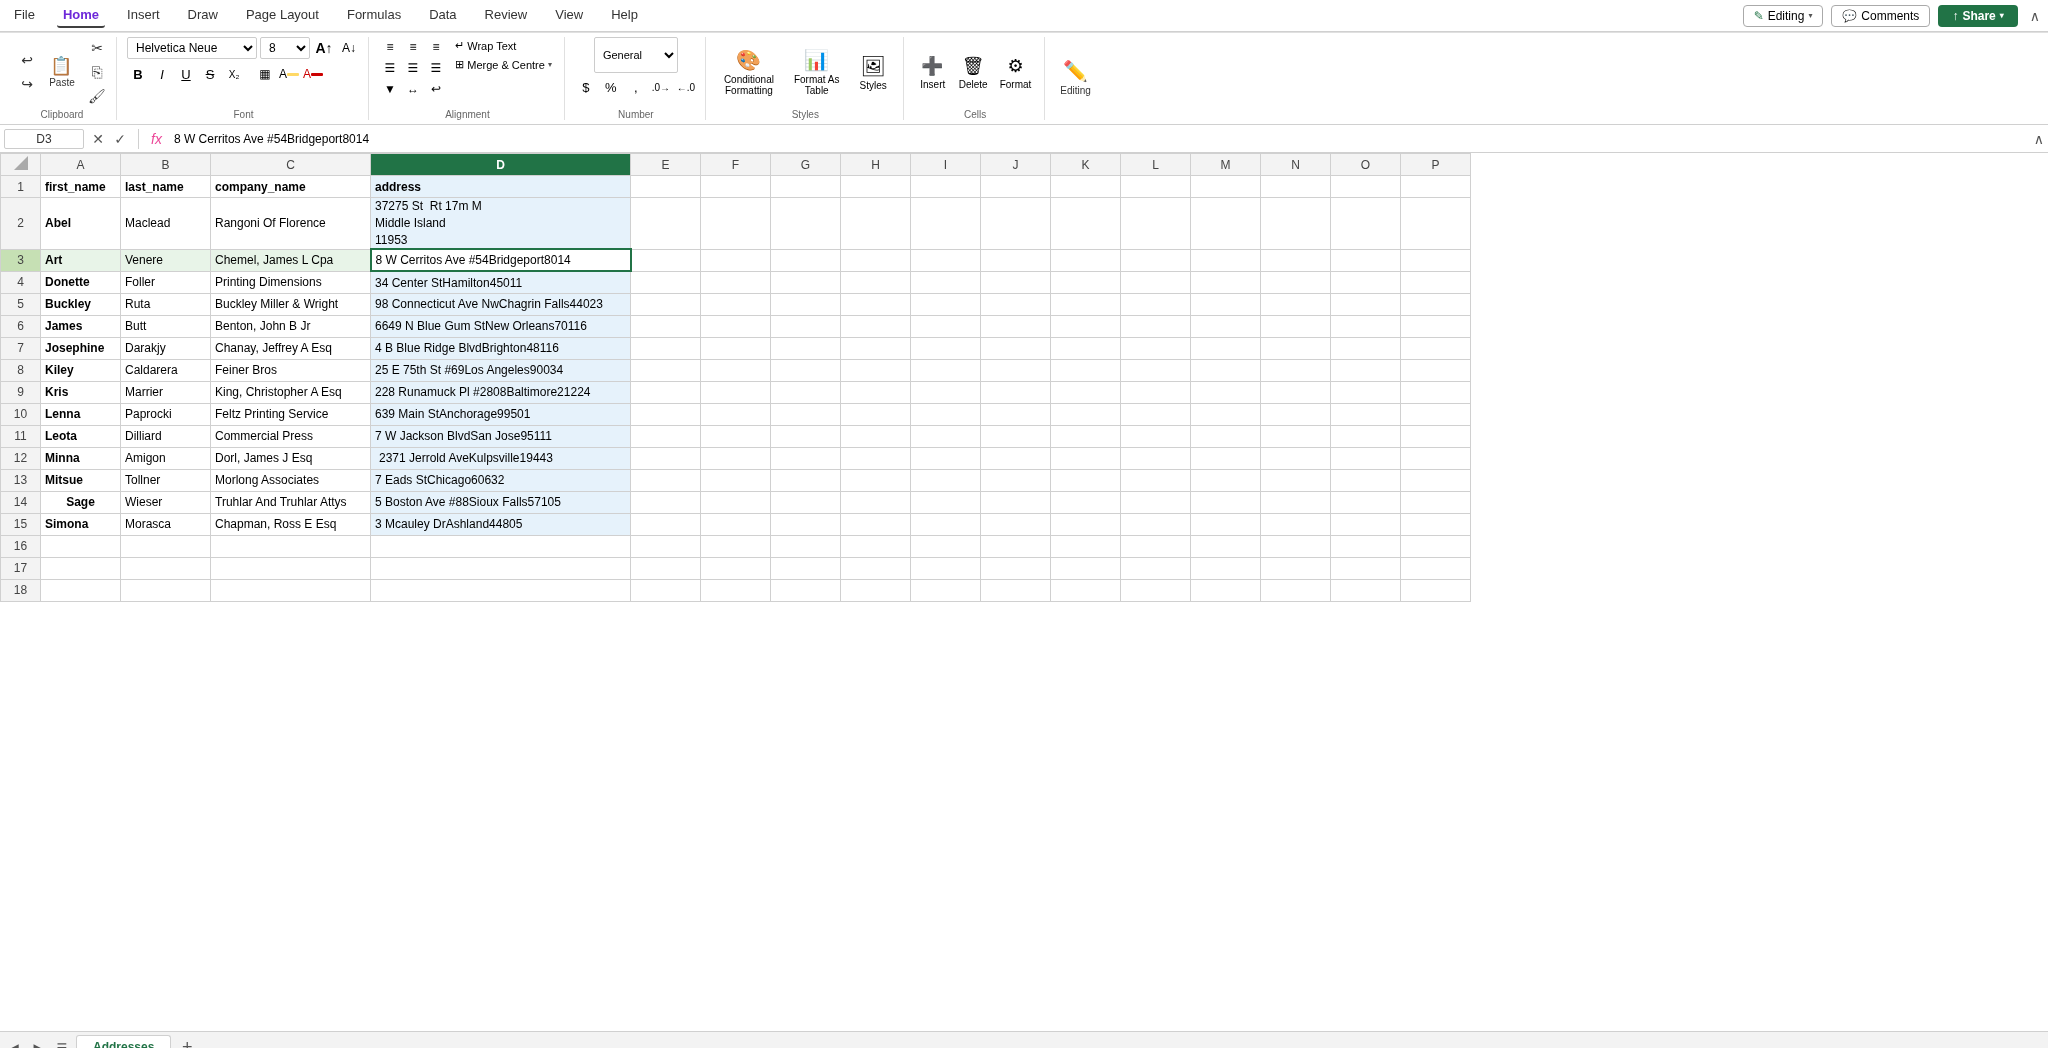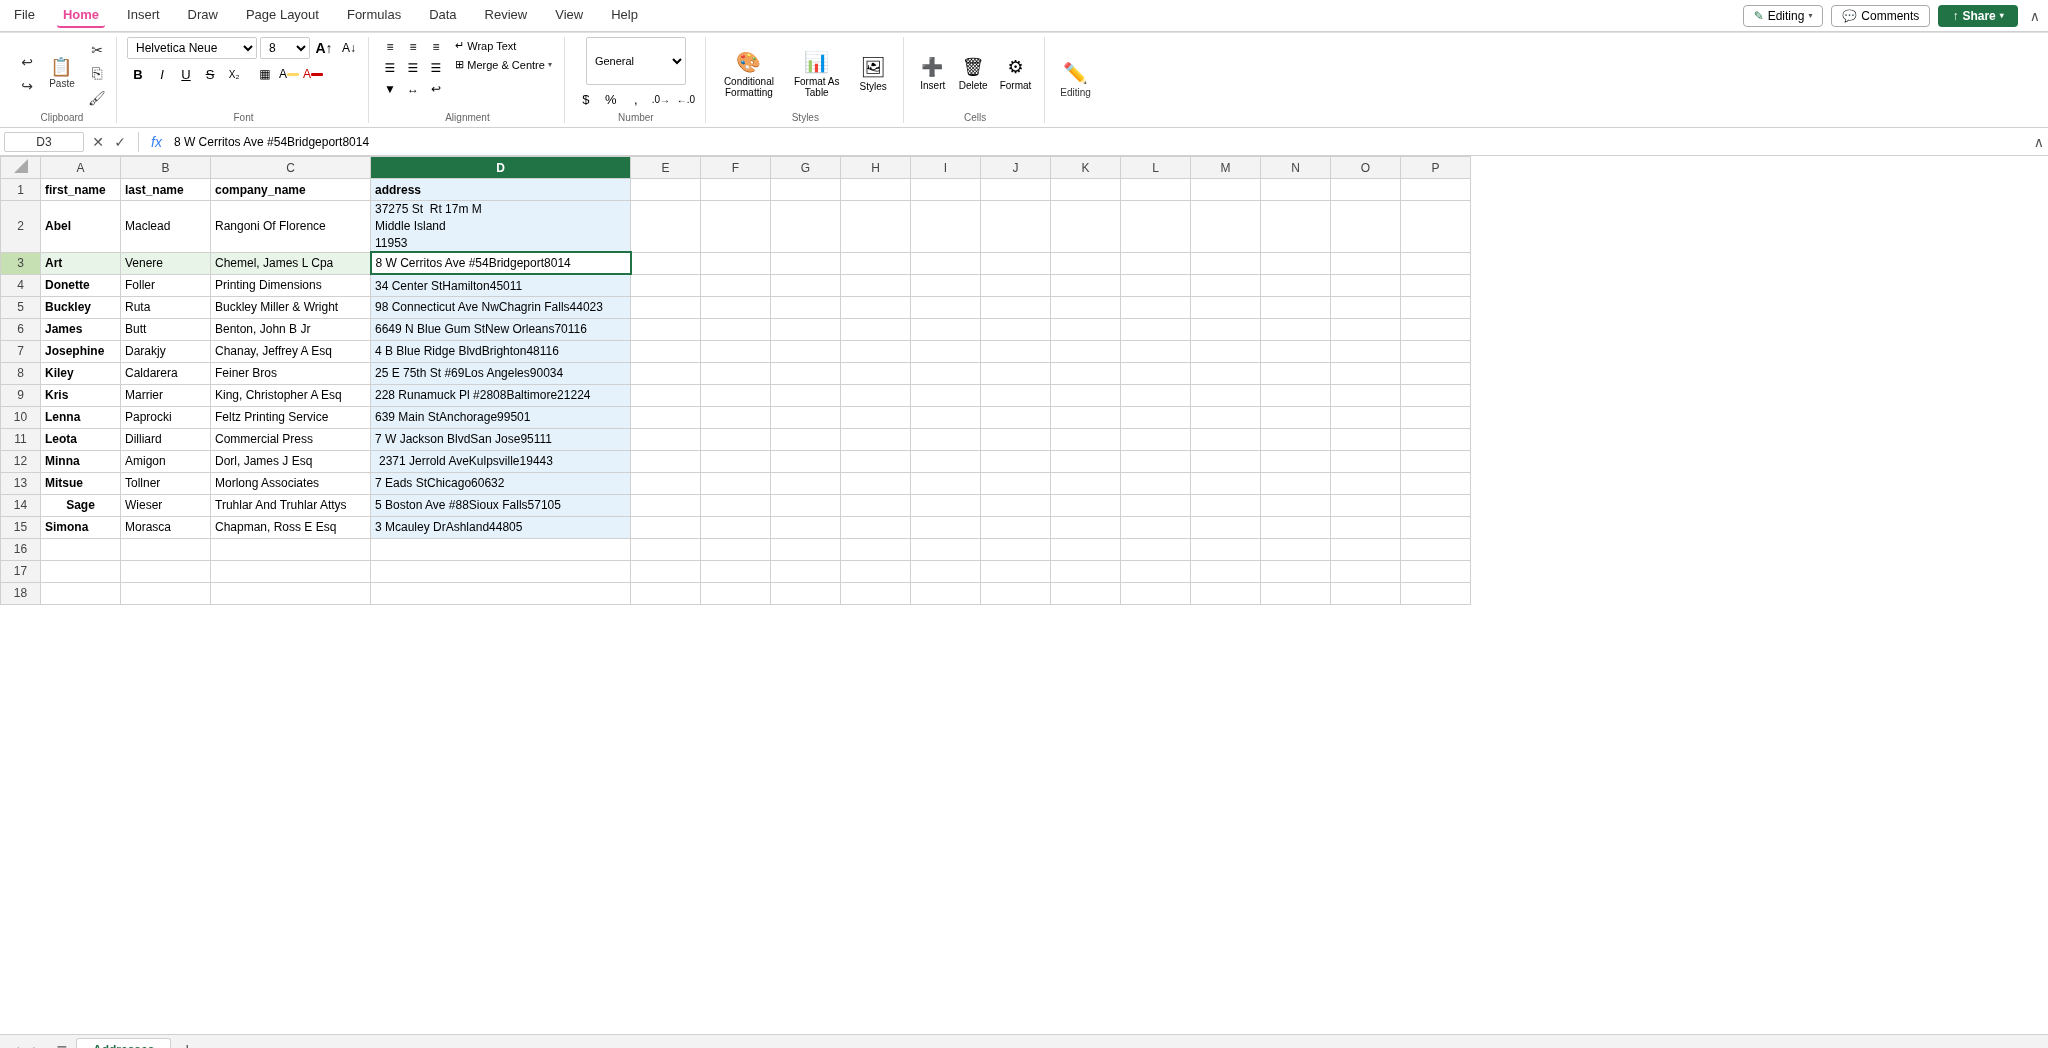--- a/index.html
+++ b/index.html
@@ -9,21 +9,21 @@
     .menu-bar {
       display: flex;
       align-items: center;
       background: #fff;
       border-bottom: 1px solid #d0d0d0;
       padding: 2px 8px;
       height: 32px;
     }
     .menu-bar-left { display: flex; gap: 16px; flex: 1; }
     .menu-item { font-size: 13px; color: #333; cursor: pointer; padding: 4px 6px; border-radius: 3px; }
-    .menu-item.active { color: #ec4899; font-weight: 600; border-bottom: 2px solid #ec4899; }
+    .menu-item.active { color: #6d28d9; font-weight: 600; border-bottom: 2px solid #404040; }
     .menu-bar-right { display: flex; align-items: center; gap: 8px; }
     .editing-btn {
       display: flex; align-items: center; gap: 4px;
       border: 1px solid #aaa; border-radius: 4px;
       padding: 3px 10px; font-size: 12px; cursor: pointer; background: #fff;
     }
     .comments-btn {
       display: flex; align-items: center; gap: 4px;
       border: 1px solid #aaa; border-radius: 4px;
       padding: 3px 10px; font-size: 12px; cursor: pointer; background: #fff;
@@ -113,22 +113,22 @@
       display: flex; align-items: center; gap: 3px; cursor: pointer; border-radius: 2px;
       padding: 2px 4px; font-size: 11px; white-space: nowrap;
     }
     .merge-btn {
       display: flex; align-items: center; gap: 3px; cursor: pointer; border-radius: 2px;
       padding: 2px 4px; font-size: 11px; white-space: nowrap;
     }
 
     
     .number-select {
-      border: 1px solid #ccc; border-radius: 2px; padding: 16px 4px;
-      font-size: 11px; width: 100px; background: #fff; cursor: pointer;
+      border: 1px solid #ccc; border-radius: 2px; padding: 10px 4px;
+      font-size: 11px; width: 84px; background: #fff; cursor: pointer;
     }
 
     
     .styles-btn-large {
       display: flex; flex-direction: column; align-items: center; justify-content: center;
       padding: 3px 8px; cursor: pointer; border-radius: 3px; font-size: 10px; gap: 2px;
     }
     .cell-btn {
       display: flex; flex-direction: column; align-items: center; justify-content: center;
       padding: 3px 5px; cursor: pointer; border-radius: 3px; font-size: 10px; gap: 2px; min-width: 38px;
@@ -144,21 +144,21 @@
       height: 28px;
       background: #fff;
     }
     .cell-ref-box {
       border: 1px solid #ccc; border-radius: 2px; padding: 2px 6px;
       font-size: 12px; width: 80px; text-align: center; color: #333;
     }
     .formula-btns { display: flex; gap: 2px; align-items: center; }
     .formula-btn { width: 20px; height: 20px; cursor: pointer; display: flex; align-items: center; justify-content: center; font-size: 14px; color: #555; }
     .formula-divider { width: 1px; background: #d0d0d0; height: 20px; margin: 0 4px; }
-    .formula-fx { font-size: 14px; color: #3b82f6; font-style: italic; margin: 0 4px; }
+    .formula-fx { font-size: 14px; color: #ec4899; font-style: italic; margin: 0 4px; }
     .formula-input {
       flex: 1; border: none; outline: none; font-size: 12px; padding: 2px 4px;
     }
     .formula-collapse { font-size: 14px; color: #555; cursor: pointer; margin-left: 4px; }
 
     
     .spreadsheet-container {
       display: flex;
       flex-direction: column;
       height: calc(100vh - 170px);

